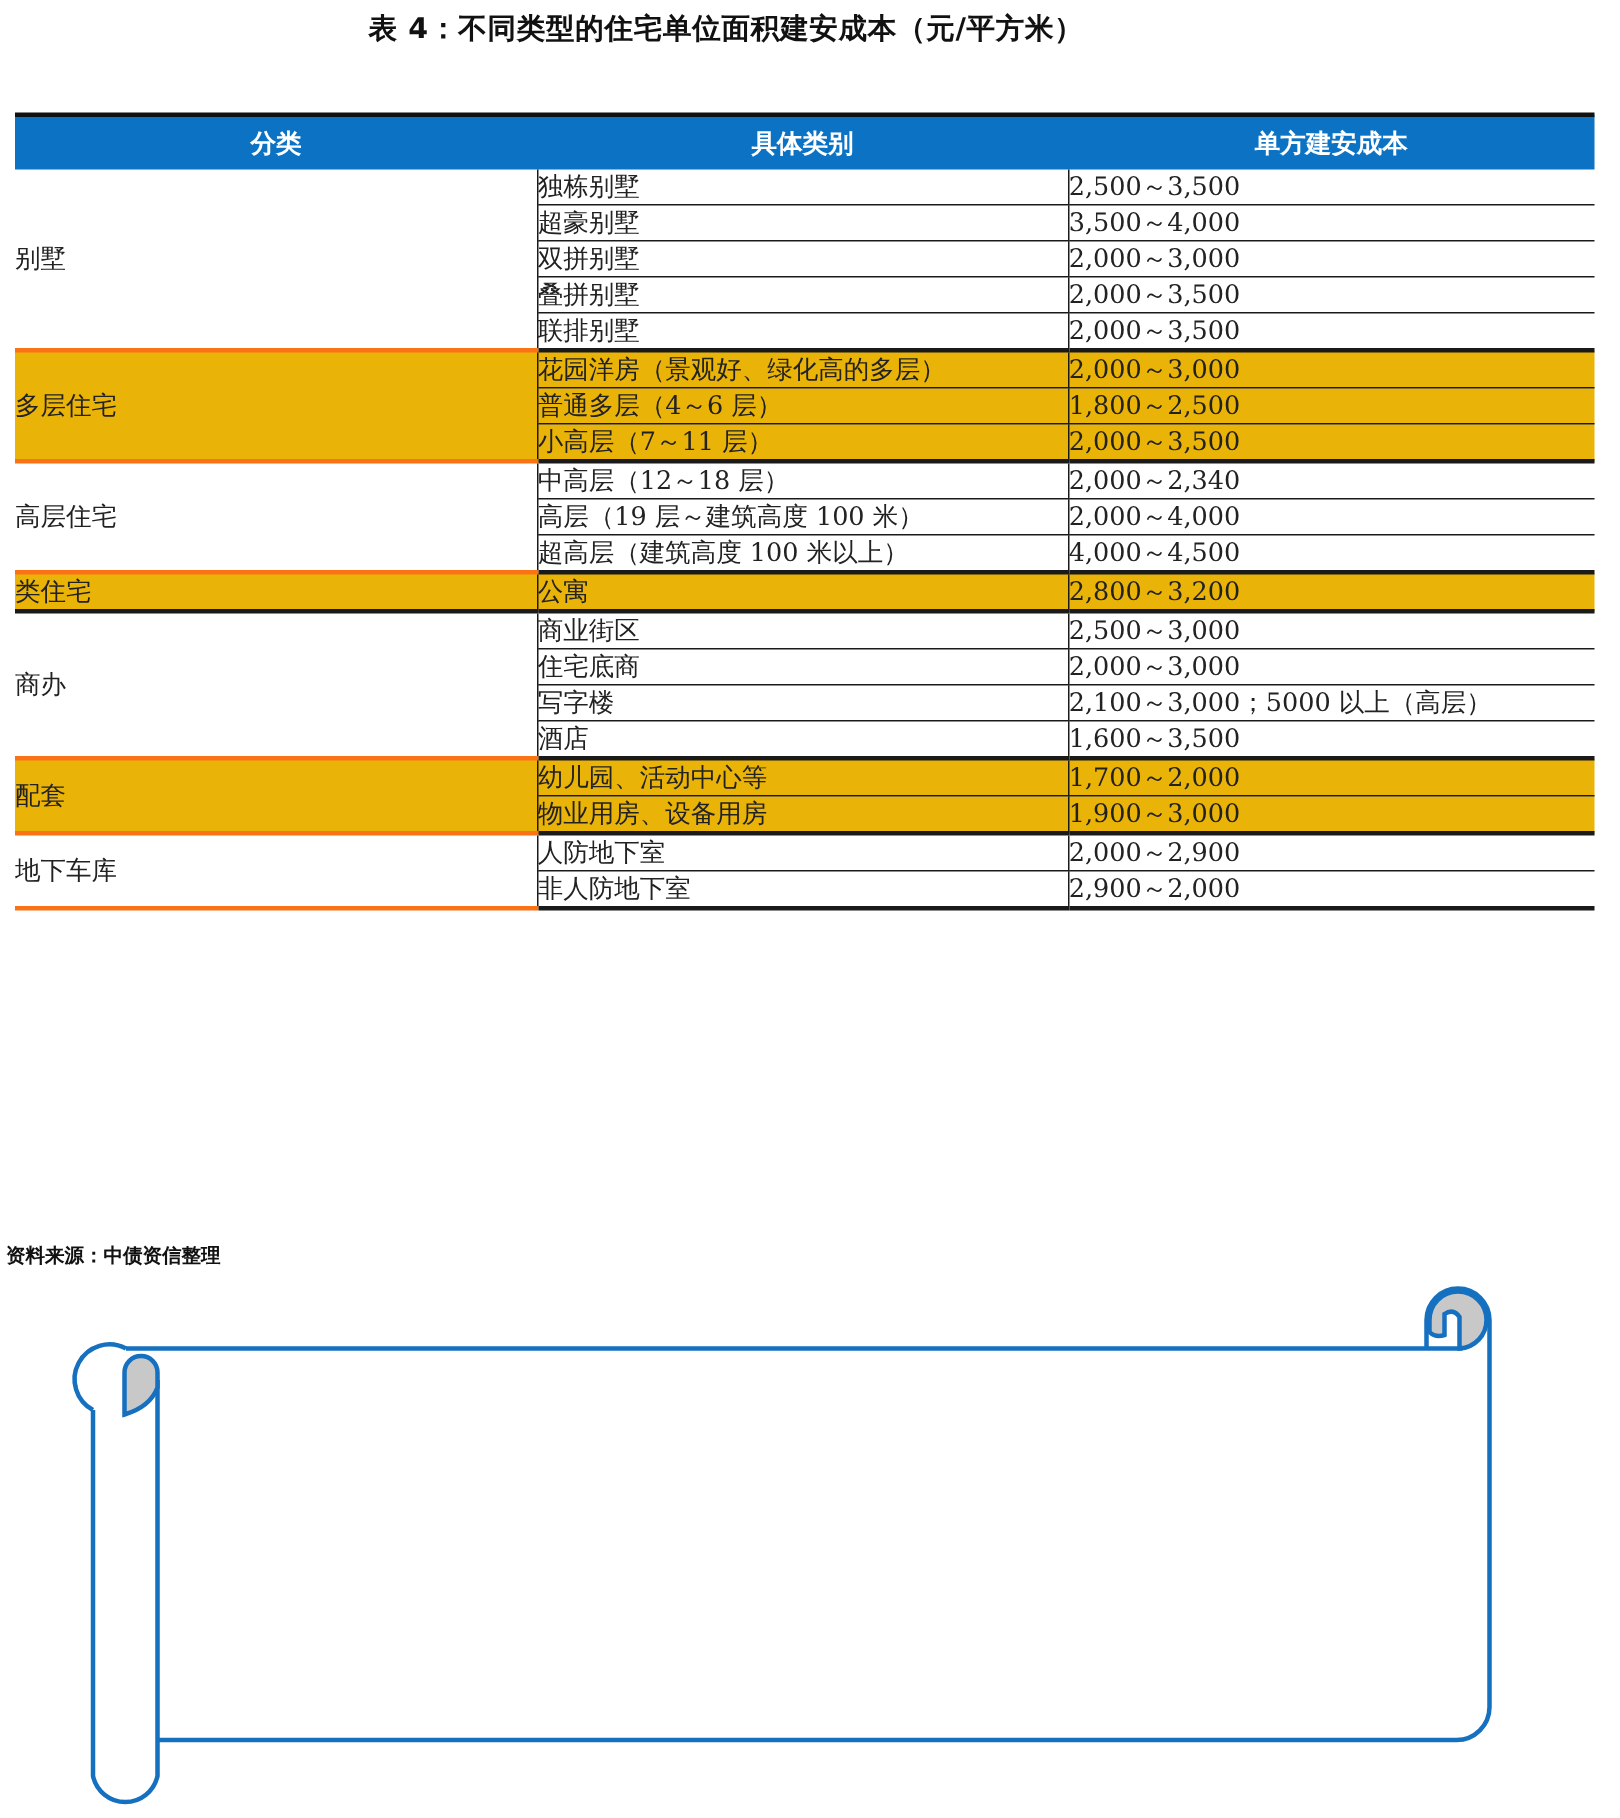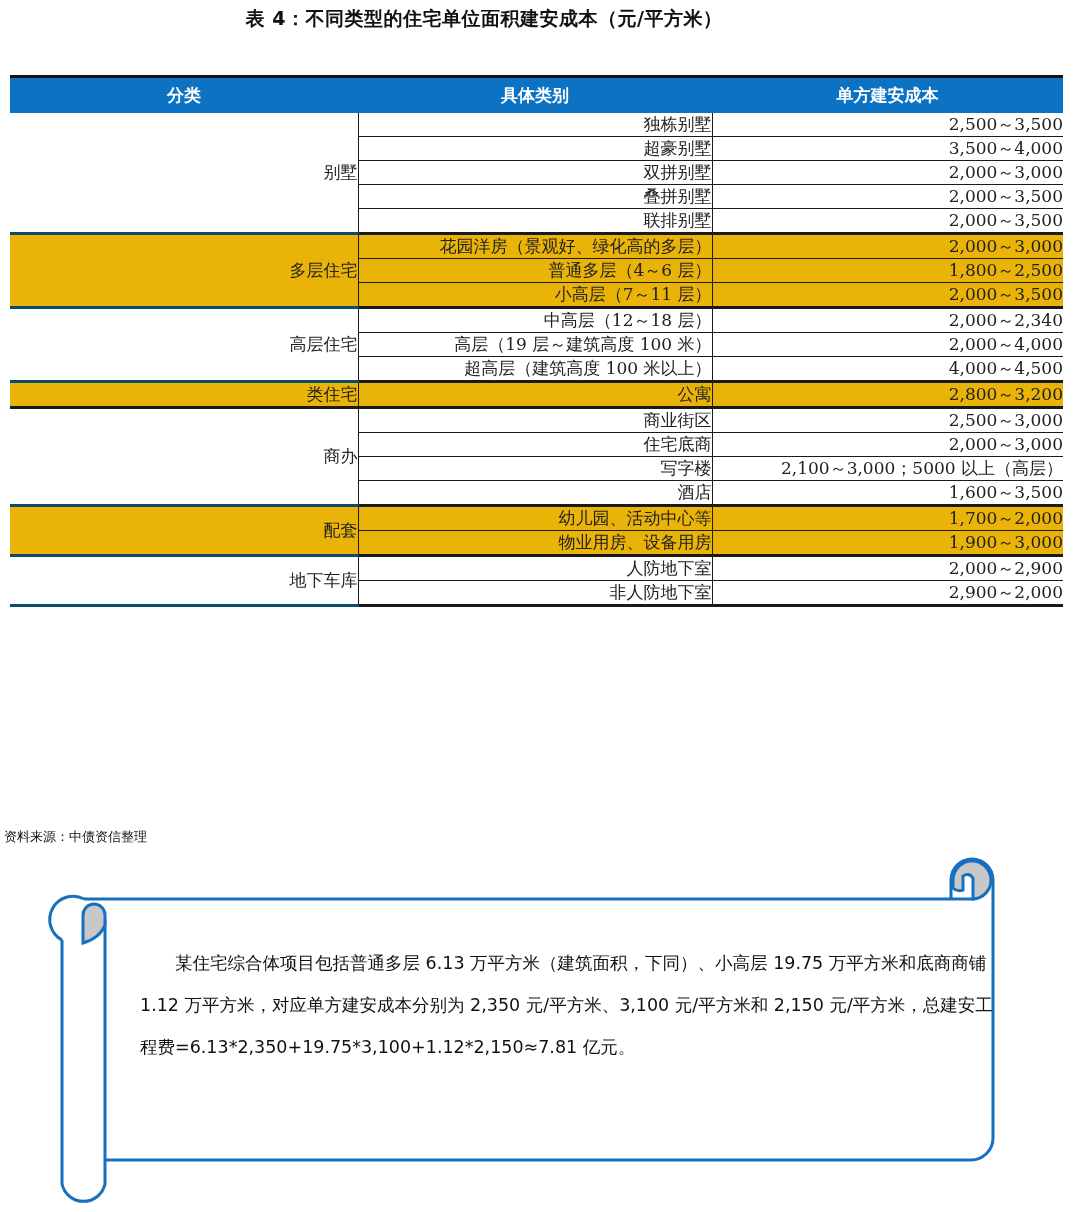--- a/index.html
+++ b/index.html
@@ -9,29 +9,29 @@
            font-family: "DejaVu Sans", "Liberation Sans", sans-serif; font-weight: bold;
            font-size: 19px; color: #111; letter-spacing: 0.5px; }
   table.cost { position: absolute; top: 42px; left: 10px; width: 1053px;
                border-collapse: collapse; table-layout: fixed; font-size: 17px; margin-top: 33px; }
   table.cost col.c1 { width: 348px; }
   table.cost col.c2 { width: 354px; }
   table.cost col.c3 { width: 351px; }
   table.cost thead th { background: #0b72c4; color: #ffffff; height: 35px;
         font-family: "DejaVu Sans", "Liberation Sans", sans-serif; font-weight: bold;
         font-size: 17px; border-top: 3px solid #111; padding: 0; }
-  table.cost td { height: 19px; padding: 0; text-align: right; vertical-align: middle;
+  table.cost td { height: 19px; padding: 0; text-align: left; vertical-align: middle;
         border-bottom: 1.5px solid #1a1a1a; }
   table.cost td.cat { border-right: 1.5px solid #1a1a1a; }
   table.cost td.sub { border-right: 1.5px solid #1a1a1a; }
   table.cost tr.group-end td { border-bottom: 3px solid #1a1a1a; }
-  table.cost td.cat { border-bottom: 3px solid #0c4a6e; }
+  table.cost td.cat { border-bottom: 3px solid #f97316; }
   table.cost tbody.shaded td { background: #eab308; }
   .source { position: absolute; top: 828px; left: 4px; font-size: 13px;
-            font-family: "DejaVu Sans", "Liberation Sans", sans-serif; font-weight: normal; color: #111; }
+            font-family: "DejaVu Sans", "Liberation Sans", sans-serif; font-weight: bold; color: #111; }
   .scroll-svg { position: absolute; left: 0; top: 840px; }
   .case { position: absolute; left: 140px; top: 942px; width: 860px;
           font-family: "DejaVu Sans", "Liberation Sans", sans-serif; color: #111; }
   .case-title { font-weight: bold; font-size: 17px; margin-bottom: 14px; }
   .case-body { font-size: 17.5px; line-height: 42px; text-indent: 2em; margin: 0; }
 </style>
 </head>
 <body>
 
 <div class="title">表 4：不同类型的住宅单位面积建安成本（元/平方米）</div>
@@ -174,14 +174,13 @@
 
     <path d="M951 899 L951 880 A21 21 0 0 1 993 880"></path>
   </g>
 
   <path d="M83 943 L83 915 A11 11 0 0 1 105 915 L105 925 Q100 938 83 943 Z" fill="#c8c8c8" stroke="#1570c0" stroke-width="3"></path>
 
   <path d="M953 880 A19 19 0 0 1 991 880 A19 19 0 0 1 973 899 L973 878 Q969 872 963 876 L963 890 Q957 892 953 888 Z" fill="#c8c8c8" stroke="#1570c0" stroke-width="3"></path>
 </svg>
 
 <div class="case">
-  <p class="case-body">某住宅综合体项目包括普通多层 6.13 万平方米（建筑面积，下同）、小高层 19.75 万平方米和底商商铺 1.12 万平方米，对应单方建安成本分别为 2,350 元/平方米、3,100 元/平方米和 2,150 元/平方米，总建安工程费=6.13*2,350+19.75*3,100+1.12*2,150≈7.81 亿元。</p>
 </div>
 
 </body></html>

